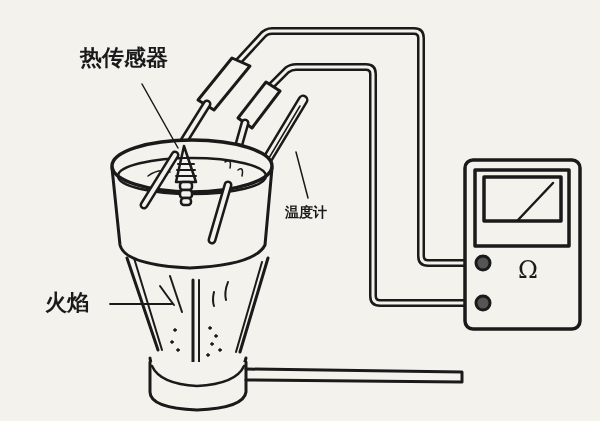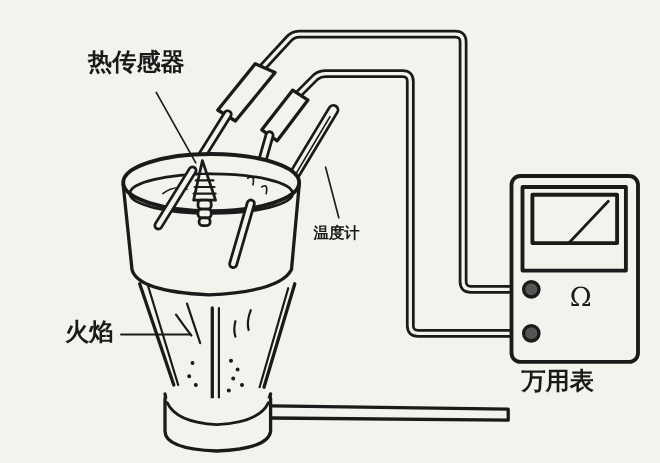--- a/index.html
+++ b/index.html
@@ -137,19 +137,18 @@
 
       <circle cx="483" cy="263" r="7" fill="#555" stroke-width="3"></circle>
       <circle cx="483" cy="303" r="7" fill="#555" stroke-width="3"></circle>
     </g>
   </svg>
 
   <div class="label" style="left:80px;top:47px;font-size:22px;letter-spacing:0px;">热传感器</div>
 
   <div class="label" style="left:285px;top:205px;font-size:14px;">温度计</div>
 
-  <div class="label" style="left:59px;top:292px;font-size:22px;">火焰</div>
+  <div class="label" style="left:45px;top:292px;font-size:22px;">火焰</div>
 
-  <div class="label" style="left:474px;top:337px;font-size:22px;">万用表</div>
 
   <div class="label" style="left:518px;top:258px;font-size:24px;font-family:'DejaVu Serif', serif;font-weight:normal;">Ω</div>
 
 </div>
 
 </body></html>

